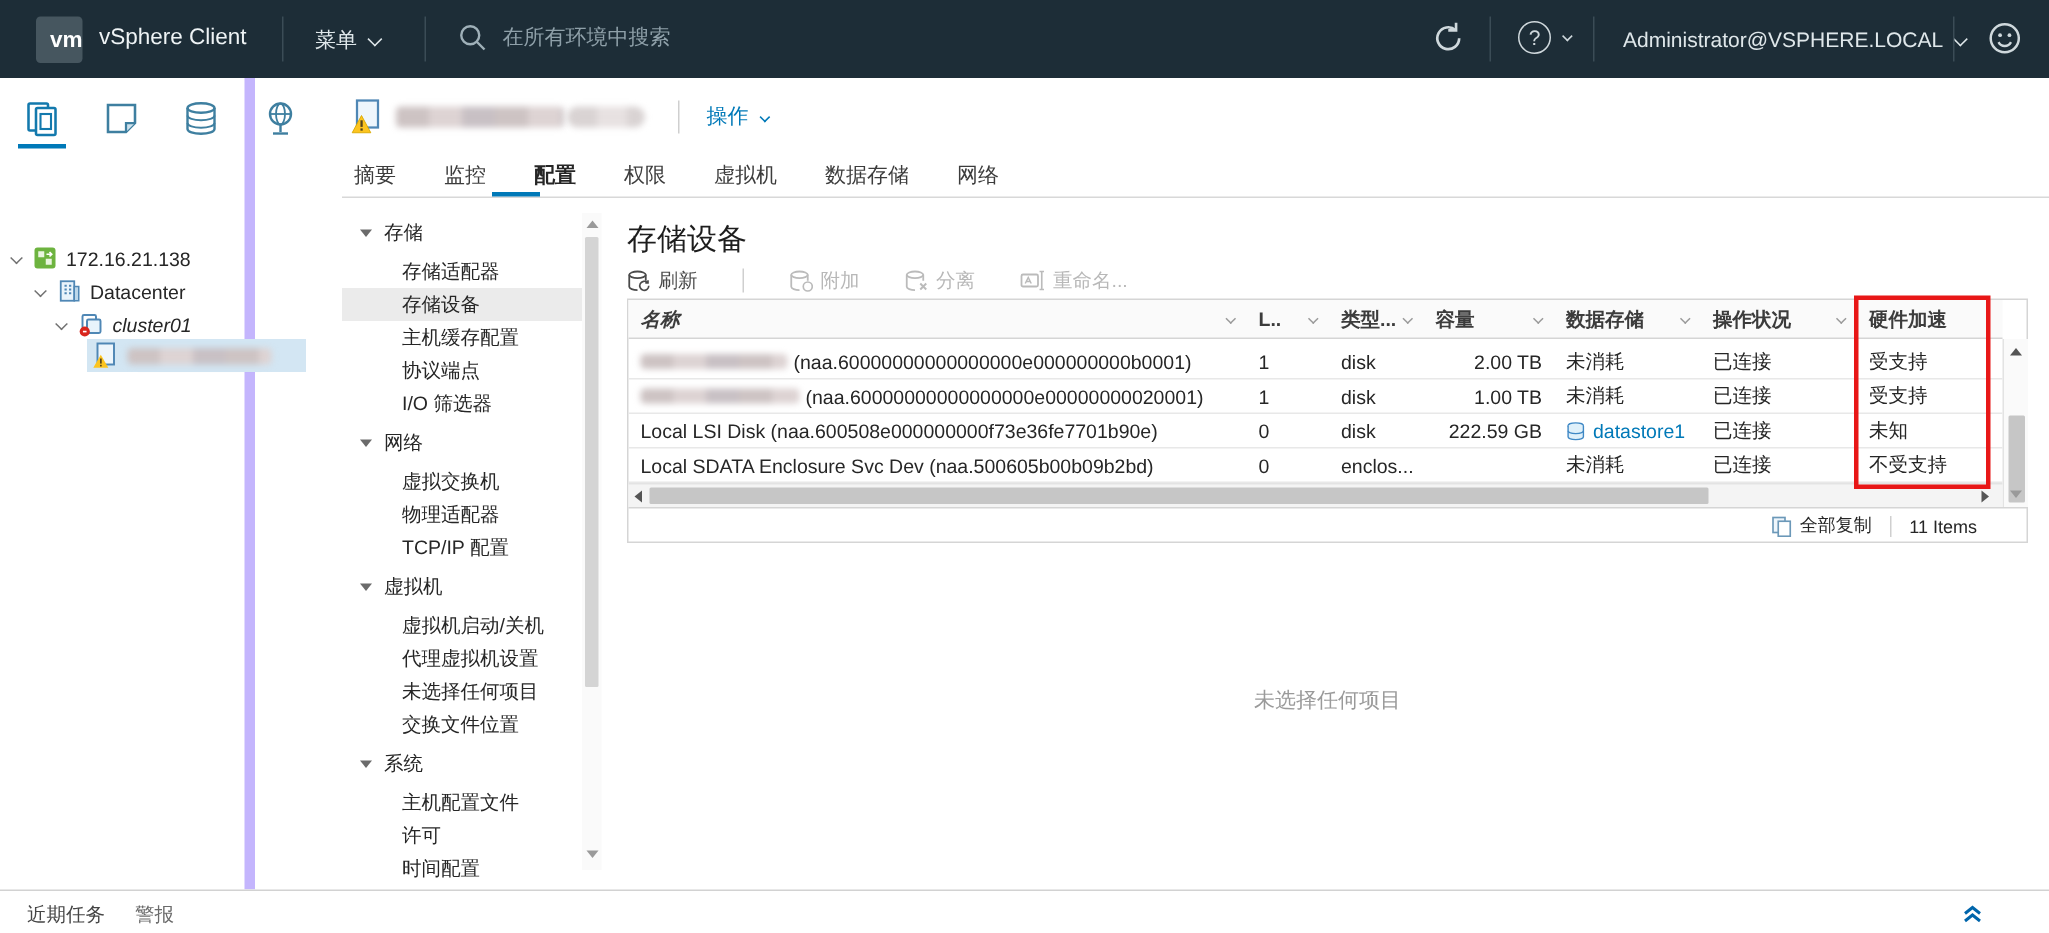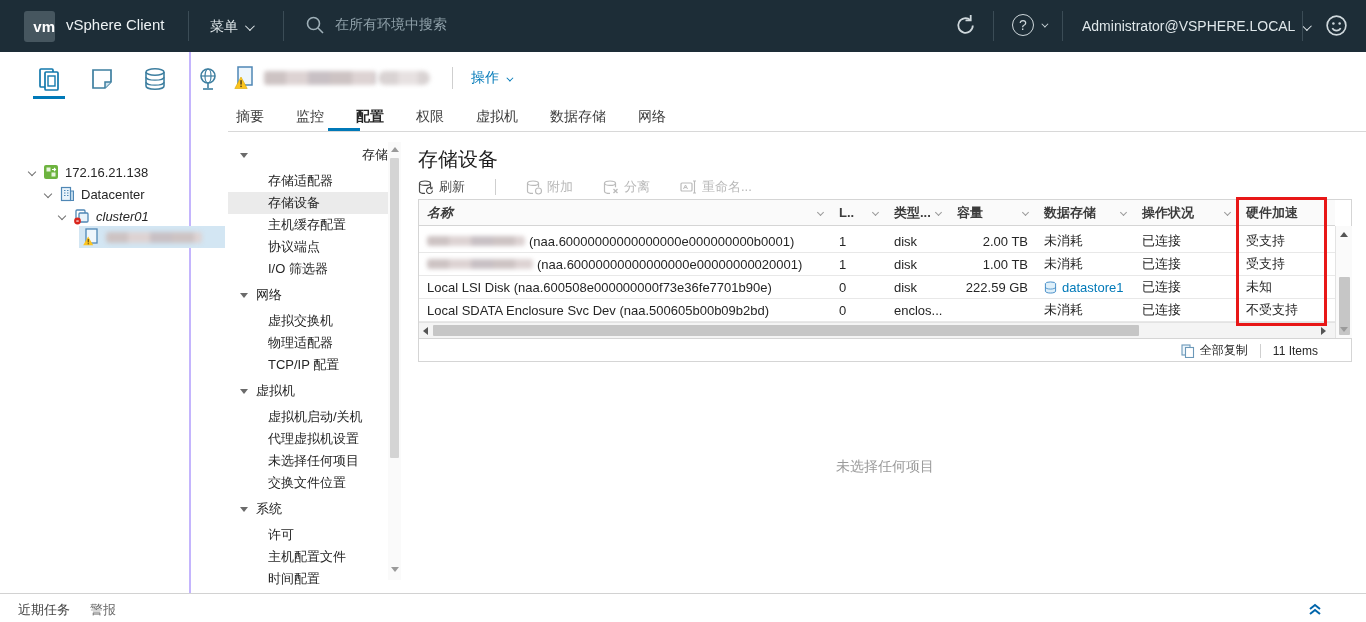--- a/index.html
+++ b/index.html
@@ -21,21 +21,21 @@
   .chev { display:inline-block; width:7px; height:7px;
           border-right:1.6px solid currentColor; border-bottom:1.6px solid currentColor;
           transform:rotate(45deg) translateY(-2px); margin-left:7px; }
   .chev.sm { width:5px; height:5px; }
   .search-ph { color:#8fa0a9; font-size:14px; }
   .icon-btn { color:#cfd8dc; }
   .help-circ { display:inline-block; width:22px; height:22px; border:1.6px solid #cfd8dc; border-radius:50%;
                text-align:center; line-height:20px; font-size:14px; color:#cfd8dc; }
 
   
-  .obj-sidebar { left:0; top:52px; width:170px; height:541px; background:#fff; border-right:2px solid #c4b5fd;margin-left:21px; }
+  .obj-sidebar { left:0; top:52px; width:170px; height:541px; background:#fff; border-right:7px solid #c4b5fd; }
   .icon-tab { top:14px; width:26px; height:26px; }
   .icon-tab svg { width:26px; height:26px; }
   .active-underline { height:3px; background:#0079b8; top:44px; }
   .tree-row { height:22px; display:flex; align-items:center; white-space:nowrap; }
   .tree-label { font-size:13px; color:#262626; margin-left:6px; }
   .tchev { width:6px; height:6px; border-right:1.4px solid #717171; border-bottom:1.4px solid #717171;
            display:inline-block; transform:rotate(45deg); }
   .sel-tree { background:#d3e6f3; }
 
   
@@ -226,21 +226,21 @@
   <span class="tab active">配置</span>
   <span class="tab">权限</span>
   <span class="tab">虚拟机</span>
   <span class="tab">数据存储</span>
   <span class="tab">网络</span>
 </div>
 <div class="abs tabs-border" style="left:228px; top:131px; width:1138px;"></div>
 <div class="abs tab-underline" style="left:328px; top:128px; width:32px;"></div>
 
 <div class="abs" style="left:228px; top:140px; width:160px; height:450px;">
-  <div class="cn-section" style="padding:6px 0 6px 12px;justify-content:space-between;">
+  <div class="cn-section" style="padding:6px 0 6px 12px;">
     <span class="tri-down"></span>
     <span>存储</span>
   </div>
   <div class="cn-item">存储适配器</div>
   <div class="cn-item sel">存储设备</div>
   <div class="cn-item">主机缓存配置</div>
   <div class="cn-item">协议端点</div>
   <div class="cn-item">I/O 筛选器</div>
   <div class="cn-section" style="padding:6px 0 6px 12px;">
     <span class="tri-down"></span>
@@ -254,22 +254,22 @@
     <span>虚拟机</span>
   </div>
   <div class="cn-item">虚拟机启动/关机</div>
   <div class="cn-item">代理虚拟机设置</div>
   <div class="cn-item">未选择任何项目</div>
   <div class="cn-item">交换文件位置</div>
   <div class="cn-section" style="padding:6px 0 6px 12px;">
     <span class="tri-down"></span>
     <span>系统</span>
   </div>
+  <div class="cn-item">主机配置文件</div>
   <div class="cn-item">许可</div>
-  <div class="cn-item">主机配置文件</div>
   <div class="cn-item">时间配置</div>
 </div>
 
 <div class="abs sb-track" style="left:388px; top:142px; width:13px; height:438px;">
   <div class="tri-up-sm" style="margin:5px auto 0;"></div>
   <div class="sb-thumb" style="width:9px; height:300px; margin:6px auto 0;"></div>
   <div class="tri-dn-sm abs" style="left:3px; top:425px;"></div>
 </div>
 
 <div class="abs panel-title" style="left:418px; top:146px;">存储设备</div>

